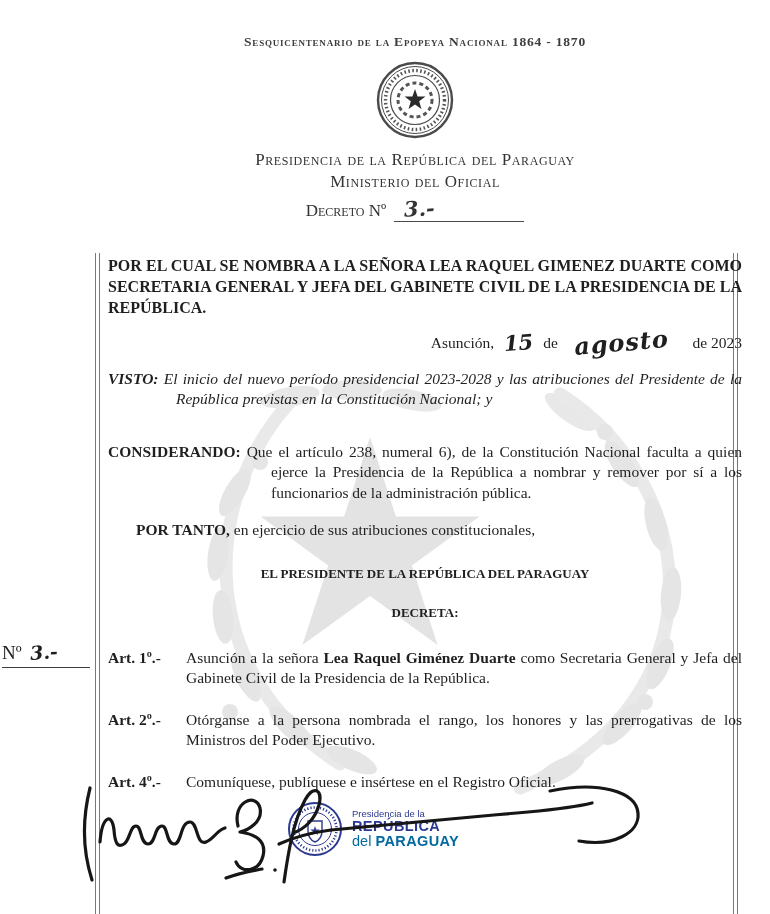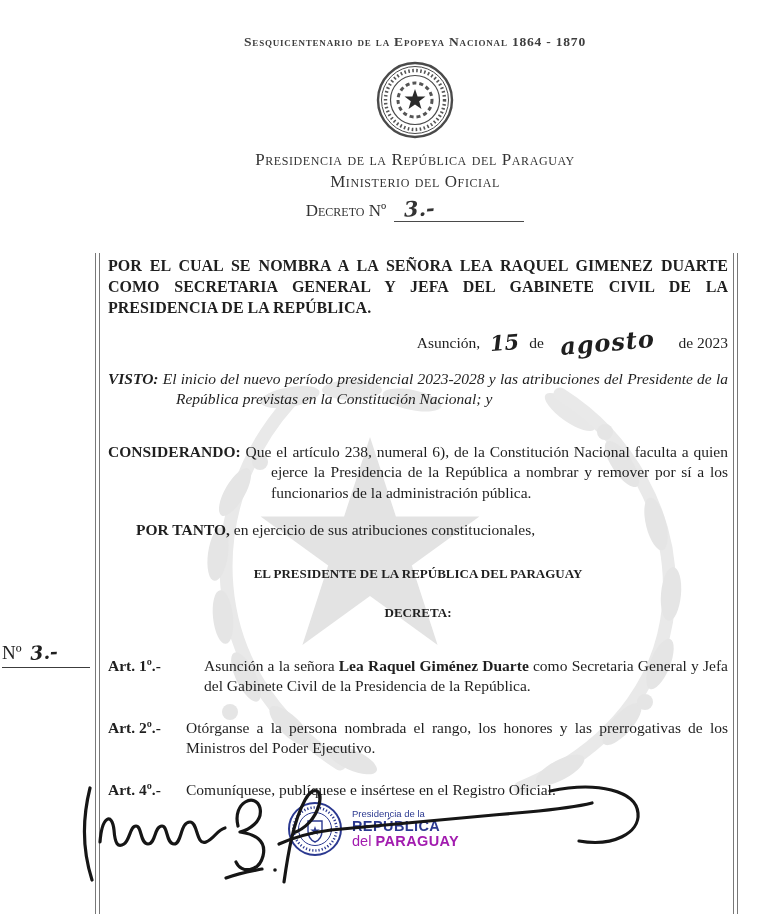--- a/index.html
+++ b/index.html
@@ -23,58 +23,58 @@
   }
   .hw{
     font-family:"DejaVu Serif", serif;font-style:italic;font-weight:600;
     display:inline-block;line-height:0.9;
   }
   .decree-no-box .hw{font-size:21px;transform:rotate(-3deg);}
   
   .vrule{position:absolute;top:253px;bottom:0;width:1px;background:#787878;z-index:2;}
   .vl1{left:95px;} .vl2{left:99px;} .vr1{left:733px;} .vr2{left:737px;}
   
-  .content{position:absolute;left:108px;right:42px;top:256px;z-index:3;}
+  .content{position:absolute;left:108px;right:28px;top:256px;z-index:3;}
   .doc-title{
     font-weight:bold;font-size:16px;line-height:1.3;text-align:justify;margin:0;
   }
   .dateline{text-align:right;margin-top:14px;font-size:15.5px;}
   .dateline .day{font-size:21px;margin:0 6px;transform:rotate(-4deg);vertical-align:-2px;}
   .dateline .month{font-size:24px;margin:0 20px 0 12px;transform:rotate(-5deg);vertical-align:-3px;letter-spacing:1px;}
   .para{font-size:15.5px;line-height:1.32;text-align:justify;margin:0;}
   .hang-visto{margin-top:15px;padding-left:68px;text-indent:-68px;font-style:italic;}
   .hang-cons{margin-top:32px;padding-left:163px;text-indent:-163px;}
   .portanto{margin-top:17px;margin-left:28px;}
   .blabel{font-weight:bold;}
   .center-line{font-weight:bold;font-size:13px;text-align:center;margin:16px;}
   .pres{margin-top:25px;}
   .decreta{margin-top:23px;}
   .article{display:flex;margin-top:21px;}
-  .article.first{margin-top:35px;gap:18px;}
+  .article.first{margin-top:27px;}
   .art-label{width:78px;flex-shrink:0;font-weight:bold;font-size:15.5px;line-height:1.32;}
   .art-text{flex:1;font-size:15.5px;line-height:1.32;text-align:justify;}
   
   .watermark{position:absolute;left:140px;top:372px;z-index:0;}
   
   .margin-note{
     position:absolute;left:2px;top:642px;width:88px;z-index:3;
     border-bottom:1.6px solid #3c3c3c;padding-bottom:3px;
   }
   .margin-note .no-sym{font-size:19px;color:#222;}
   .margin-note .hw{font-size:19px;margin-left:8px;transform:rotate(-4deg);}
   
   .signature{position:absolute;left:78px;top:780px;z-index:5;}
   .footer-logo{
     position:absolute;left:286px;top:800px;z-index:4;
     display:flex;align-items:center;gap:8px;
   }
   .logo-text{font-family:"Liberation Sans", sans-serif;line-height:1.05;}
   .logo-l1{font-size:9.5px;color:#2b3990;}
   .logo-l2{font-size:14.5px;font-weight:bold;color:#2b3990;letter-spacing:0.4px;}
-  .logo-l3{font-size:14.5px;color:#a21caf;}
+  .logo-l3{font-size:14.5px;color:#0369a1;}
   .logo-l3 .bold{font-weight:bold;letter-spacing:0.4px;}
 </style>
 </head>
 <body>
 
 <svg class="watermark" width="600" height="440" viewBox="0 0 600 440">
   <g fill="#e8e8e8">
     <ellipse cx="150" cy="25" rx="30" ry="10" transform="rotate(-10 150 25)"></ellipse>
     <ellipse cx="212" cy="18" rx="30" ry="10"></ellipse>
     <ellipse cx="272" cy="28" rx="30" ry="10" transform="rotate(12 272 28)"></ellipse>

